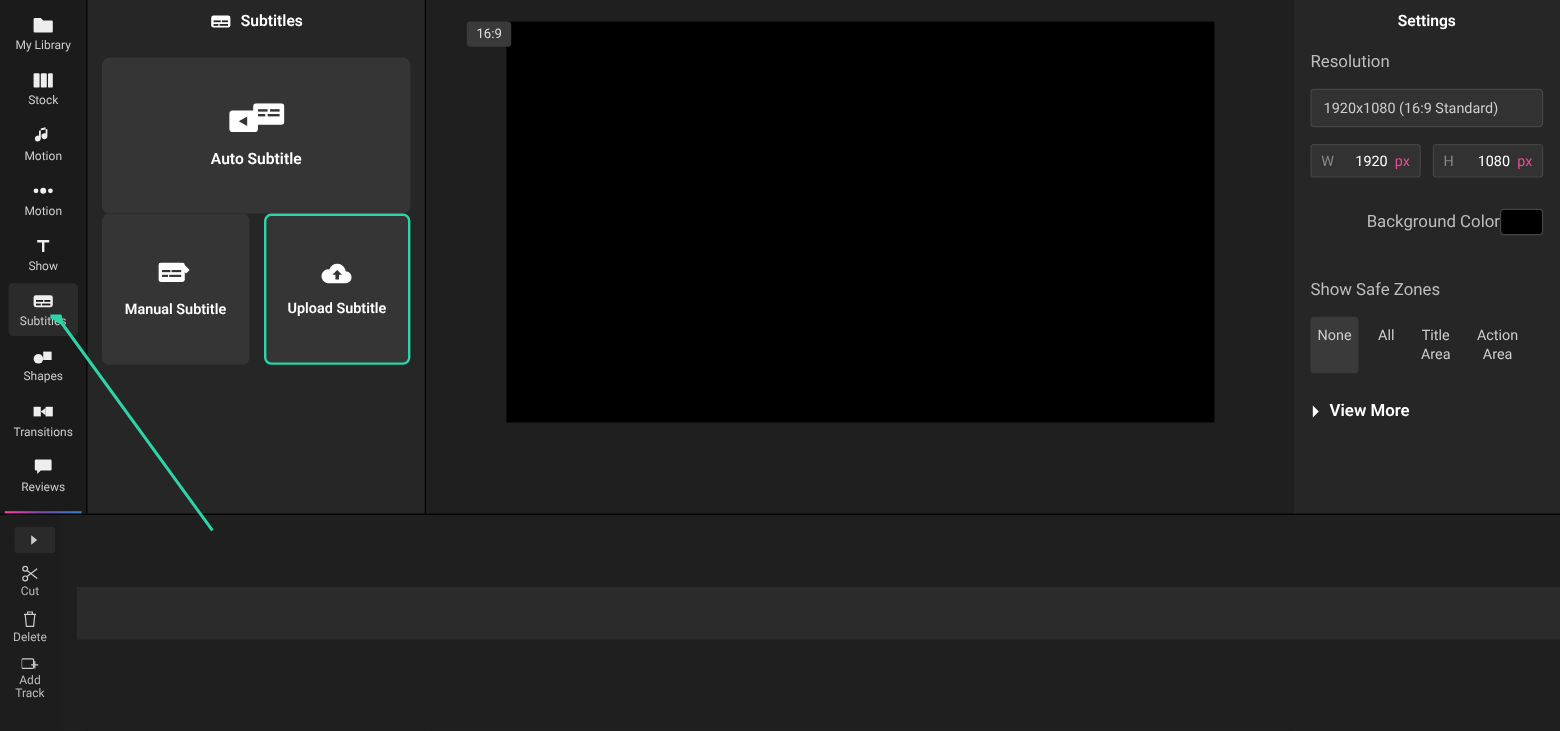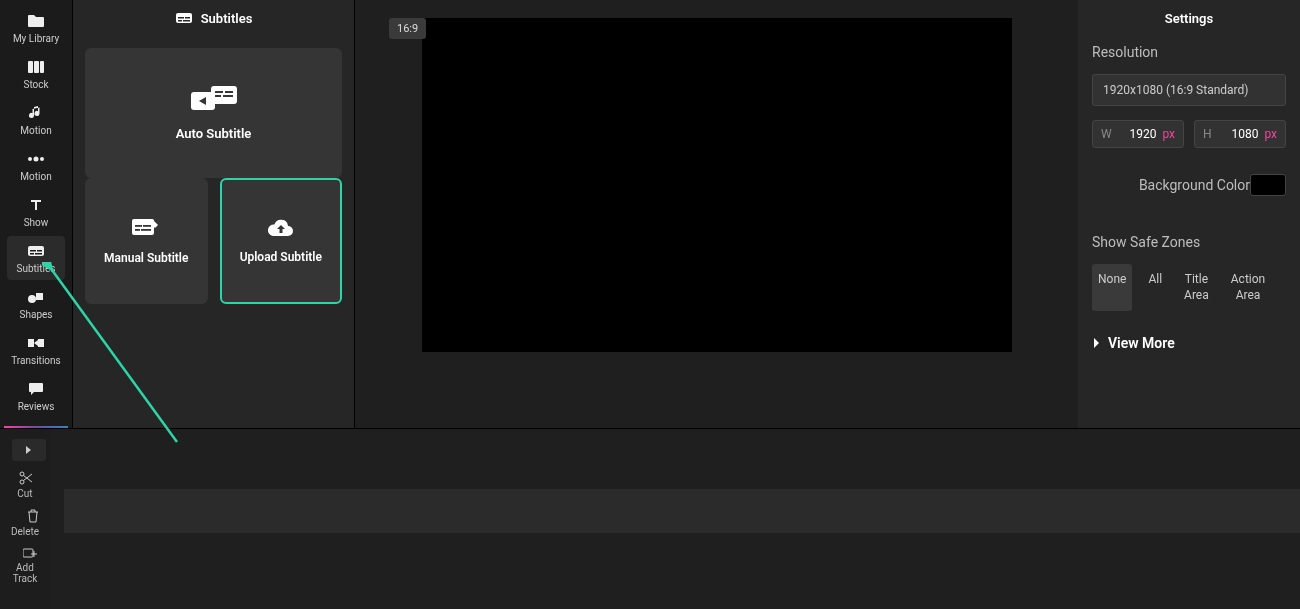--- a/index.html
+++ b/index.html
@@ -40,21 +40,21 @@
 .dim-box{flex:1;background:#323232;border:1px solid #444;border-radius:3px;padding:6px 8px;display:flex;align-items:center;gap:6px;font-size:12px}
 .dim-box .lbl{color:#888}
 .dim-box .val{color:#fff;margin-left:auto}
 .dim-box .unit{color:#ec4899}
 .safe-row{display:flex;gap:10px;margin-top:0}
 .safe-btn{background:transparent;color:#ccc;font-size:12px;padding:8px 6px;border-radius:3px;text-align:center;cursor:pointer;line-height:1.3}
 .safe-btn.active{background:#3a3a3a}
 .view-more{display:flex;align-items:center;gap:8px;color:#fff;font-size:14px;cursor:pointer;margin-top:10px;font-weight:600}
 .timeline{height:181px;background:#1f1f1f;border-top:1px solid #000;display:flex}
 .tl-tools{width:50px;background:#1d1d1d;display:flex;flex-direction:column;align-items:center;padding-top:10px;gap:10px}
-.tl-tool{display:flex;flex-direction:column;align-items:flex-end;color:#bbb;font-size:10px;cursor:pointer;gap:3px}
+.tl-tool{display:flex;flex-direction:column;align-items:center;color:#bbb;font-size:10px;cursor:pointer;gap:3px}
 .tl-tool.collapse{align-self:flex-end;width:34px;height:22px;background:#2a2a2a;border-radius:3px;display:flex;align-items:center;justify-content:center;margin-right:4px}
 .tl-track-area{flex:1;position:relative;padding-top:60px}
 .tl-row{height:44px;background:#2b2b2b;margin:0 0 0 14px}
 .arrow-overlay{position:absolute;pointer-events:none;z-index:50}
 svg{display:block}
 </style>
 </head>
 <body>
 
 <div class="app">

